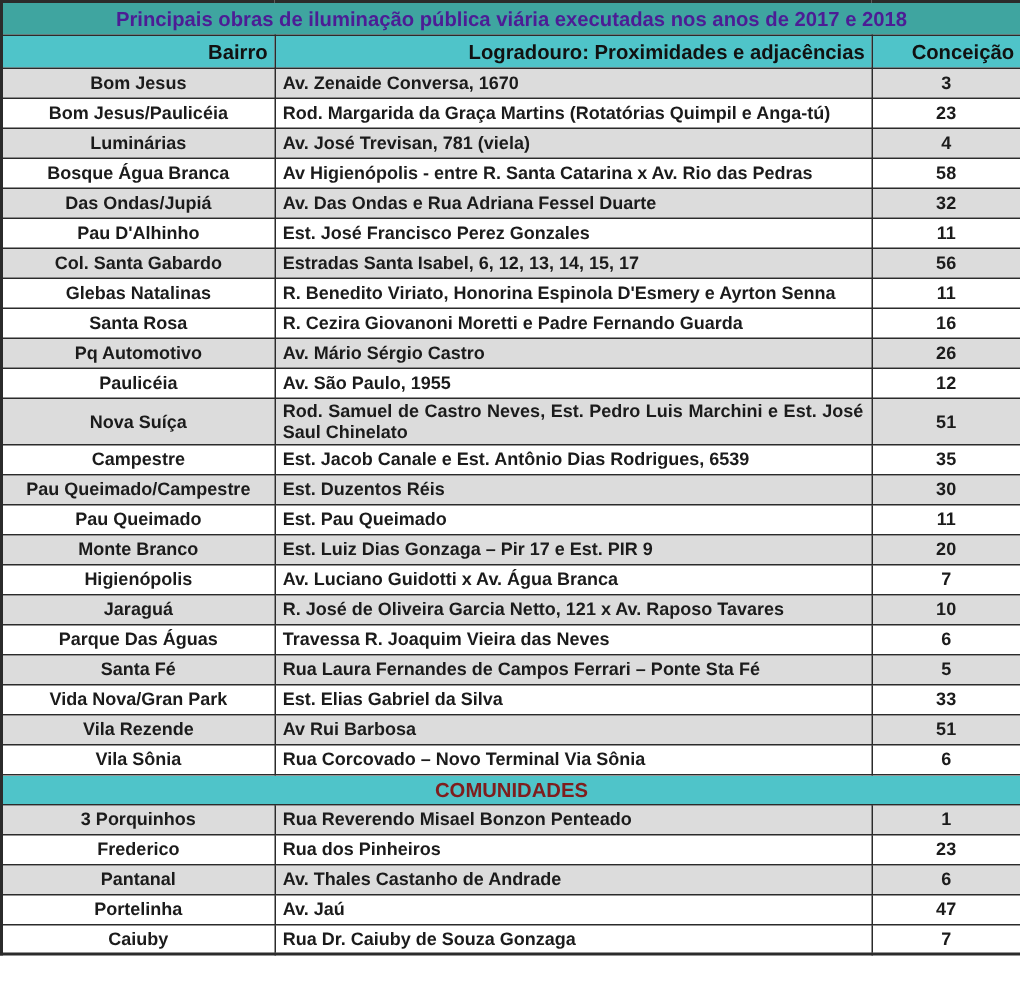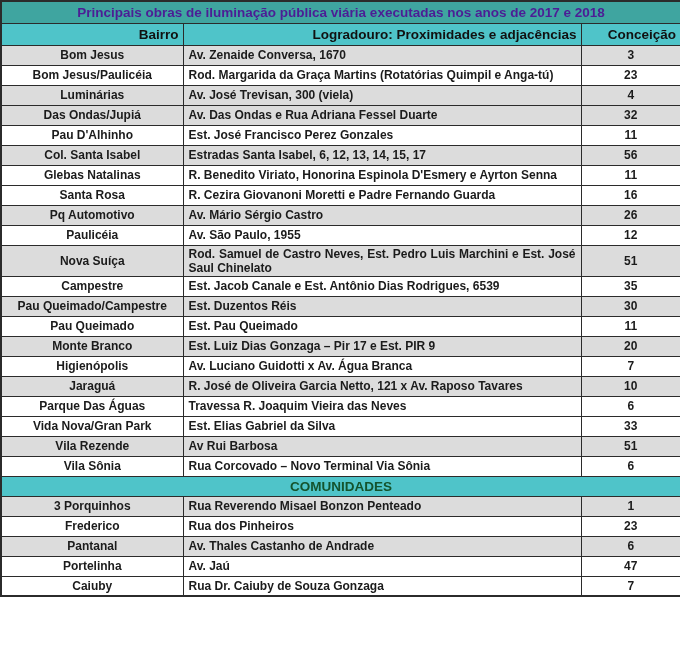--- a/index.html
+++ b/index.html
@@ -64,21 +64,21 @@
     padding: 1px 5px;
   }
   td.col-lum {
     text-align: center;
     font-size: 12px;
     line-height: 14px;
     padding: 1px 3px;
   }
   tr.section-row td {
     background: #4fc4c9;
-    color: #14532d;
+    color: #7f1d1d;
     text-align: center;
     font-size: 13.5px;
     height: 20px;
     padding: 1px 4px;
   }
 </style>
 </head>
 <body>
 
 <div class="table-wrap">
@@ -105,35 +105,40 @@
           <td class="col-log">Av. Zenaide Conversa, 1670</td>
           <td class="col-lum">3</td>
         </tr>
         <tr class="">
           <td class="col-bairro">Bom Jesus/Paulicéia</td>
           <td class="col-log">Rod. Margarida da Graça Martins (Rotatórias Quimpil e Anga-tú)</td>
           <td class="col-lum">23</td>
         </tr>
         <tr class="shaded">
           <td class="col-bairro">Luminárias</td>
-          <td class="col-log">Av. José Trevisan, 300 (viela)</td>
+          <td class="col-log">Av. José Trevisan, 781 (viela)</td>
           <td class="col-lum">4</td>
+        </tr>
+        <tr class="">
+          <td class="col-bairro">Bosque Água Branca</td>
+          <td class="col-log">Av Higienópolis - entre R. Santa Catarina x Av. Rio das Pedras</td>
+          <td class="col-lum">58</td>
         </tr>
         <tr class="shaded">
           <td class="col-bairro">Das Ondas/Jupiá</td>
           <td class="col-log">Av. Das Ondas e Rua Adriana Fessel Duarte</td>
           <td class="col-lum">32</td>
         </tr>
         <tr class="">
           <td class="col-bairro">Pau D'Alhinho</td>
           <td class="col-log">Est. José Francisco Perez Gonzales</td>
           <td class="col-lum">11</td>
         </tr>
         <tr class="shaded">
-          <td class="col-bairro">Col. Santa Isabel</td>
+          <td class="col-bairro">Col. Santa Gabardo</td>
           <td class="col-log">Estradas Santa Isabel, 6, 12, 13, 14, 15, 17</td>
           <td class="col-lum">56</td>
         </tr>
         <tr class="">
           <td class="col-bairro">Glebas Natalinas</td>
           <td class="col-log">R. Benedito Viriato, Honorina Espinola D'Esmery e Ayrton Senna</td>
           <td class="col-lum">11</td>
         </tr>
         <tr class="">
           <td class="col-bairro">Santa Rosa</td>
@@ -182,20 +187,25 @@
         </tr>
         <tr class="shaded">
           <td class="col-bairro">Jaraguá</td>
           <td class="col-log">R. José de Oliveira Garcia Netto, 121 x Av. Raposo Tavares</td>
           <td class="col-lum">10</td>
         </tr>
         <tr class="">
           <td class="col-bairro">Parque Das Águas</td>
           <td class="col-log">Travessa R. Joaquim Vieira das Neves</td>
           <td class="col-lum">6</td>
+        </tr>
+        <tr class="shaded">
+          <td class="col-bairro">Santa Fé</td>
+          <td class="col-log">Rua Laura Fernandes de Campos Ferrari – Ponte Sta Fé</td>
+          <td class="col-lum">5</td>
         </tr>
         <tr class="">
           <td class="col-bairro">Vida Nova/Gran Park</td>
           <td class="col-log">Est. Elias Gabriel da Silva</td>
           <td class="col-lum">33</td>
         </tr>
         <tr class="shaded">
           <td class="col-bairro">Vila Rezende</td>
           <td class="col-log">Av Rui Barbosa</td>
           <td class="col-lum">51</td>

